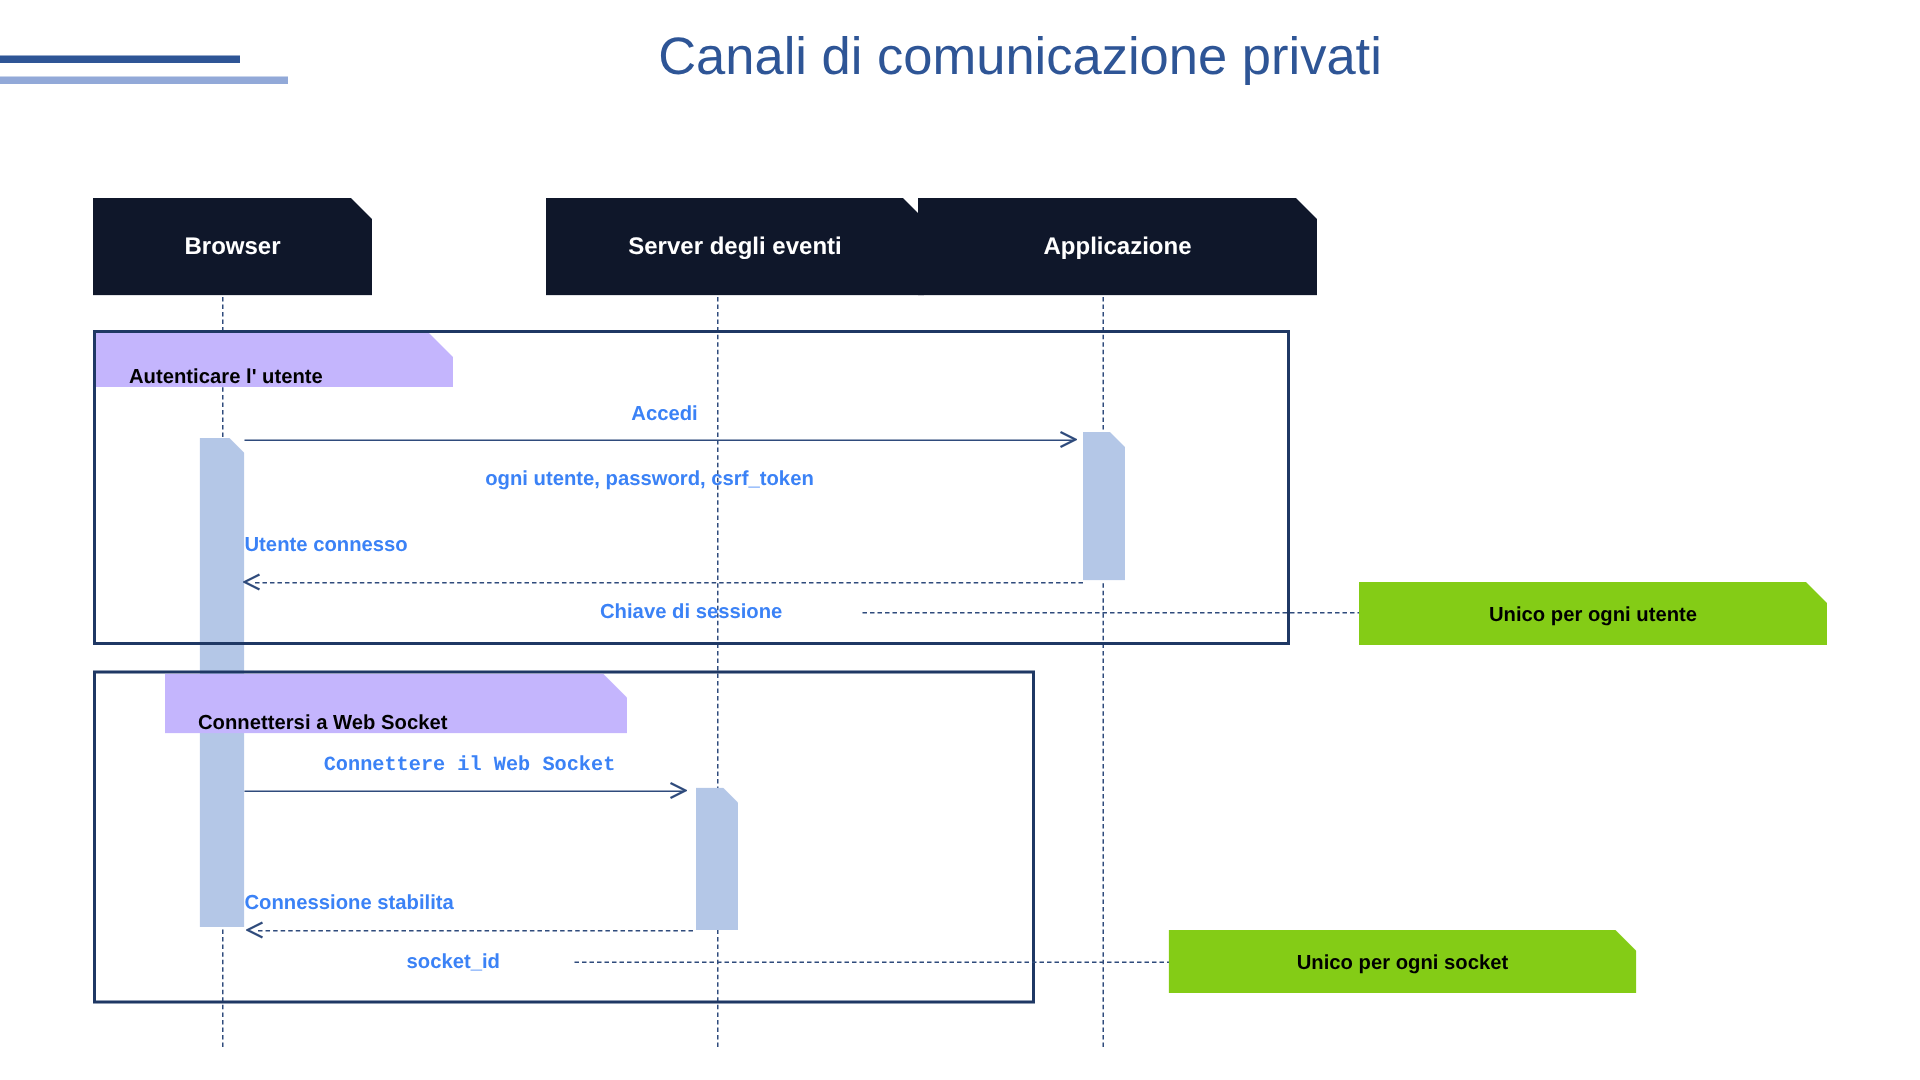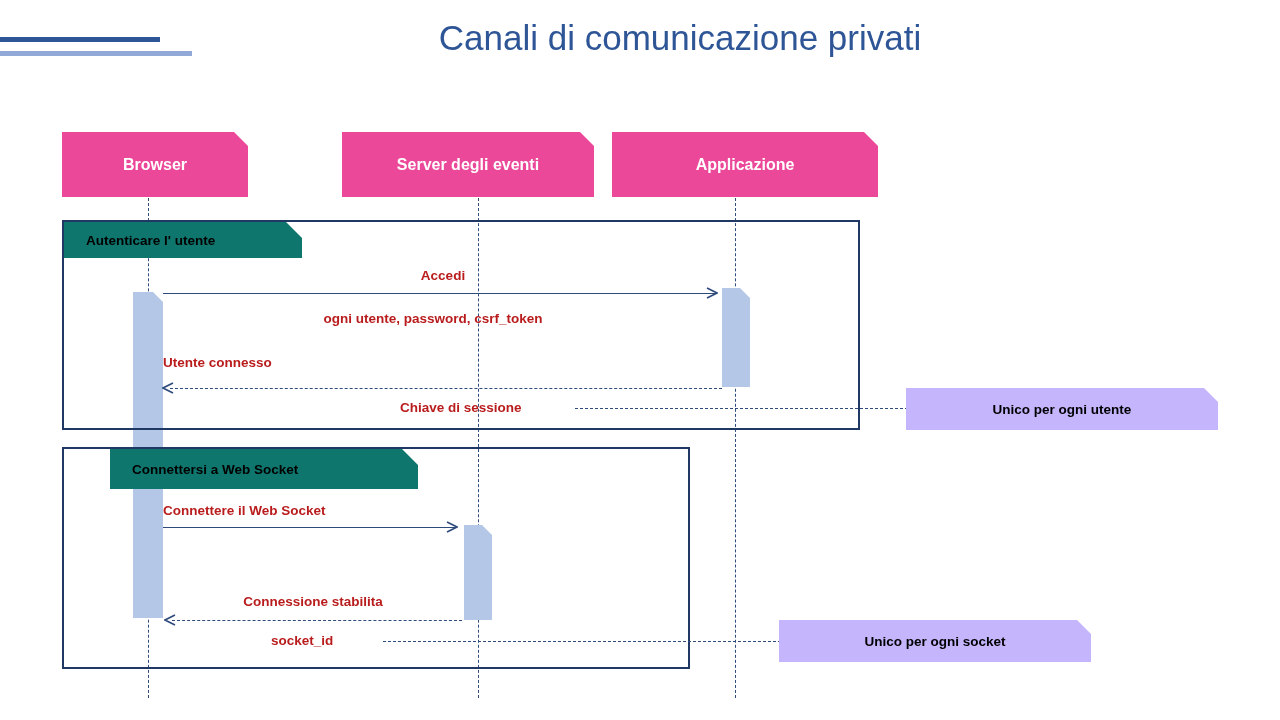--- a/index.html
+++ b/index.html
@@ -39,21 +39,21 @@
     font-size: 35px;
     font-weight: normal;
     color: #2E5596;
     letter-spacing: 0px;
     white-space: nowrap;
   }
 
   
   .participant {
     position: absolute;
-    background: #ec4899;
+    background: #0f172a;
     color: #ffffff;
     font-size: 16px;
     font-weight: bold;
     display: flex;
     align-items: center;
     justify-content: center;
     text-align: center;
     line-height: 1.25;
     clip-path: polygon(0 0, calc(100% - 14px) 0, 100% 14px, 100% 100%, 0 100%);
     padding: 0 6px;
@@ -76,37 +76,37 @@
 
   
   .fragment {
     position: absolute;
     border: 2.5px solid #1F3864;
     background: transparent;
     box-sizing: border-box;
   }
   .fragment-label {
     position: absolute;
-    background: #0f766e;
+    background: #c4b5fd;
     color: #000000;
     font-size: 13.5px;
     font-weight: bold;
     display: flex;
-    align-items: center;
+    align-items: flex-end;
     padding-left: 22px;
     box-sizing: border-box;
     clip-path: polygon(0 0, calc(100% - 16px) 0, 100% 16px, 100% 100%, 0 100%);
   }
 
   
   .msg-label {
     position: absolute;
     font-size: 13.5px;
     font-weight: bold;
-    color: #b91c1c;
+    color: #3b82f6;
     white-space: nowrap;
   }
   .msg-line-solid {
     position: absolute;
     height: 0;
     border-top: 1.6px solid #2F4B7C;
   }
   .msg-line-dashed {
     position: absolute;
     height: 0;
@@ -118,21 +118,21 @@
     border-top: 1.4px dashed #2F4B7C;
   }
   .arrow-right, .arrow-left {
     position: absolute;
     width: 12px; height: 12px;
   }
 
   
   .note {
     position: absolute;
-    background: #c4b5fd;
+    background: #84cc16;
     color: #000000;
     font-size: 13.5px;
     font-weight: bold;
     display: flex;
     align-items: center;
     justify-content: center;
     text-align: center;
     clip-path: polygon(0 0, calc(100% - 14px) 0, 100% 14px, 100% 100%, 0 100%);
     box-sizing: border-box;
   }
@@ -147,21 +147,21 @@
 
   <div class="slide-title">Canali di comunicazione privati</div>
 
   <div class="lifeline" style="left:148px; top:198px; height:500px;"></div>
   <div class="lifeline" style="left:478px; top:198px; height:500px;"></div>
   <div class="lifeline" style="left:735px; top:198px; height:500px;"></div>
 
   <div class="participant" style="left:62px; top:132px; width:186px; height:65px;">
     <span>Browser</span>
   </div>
-  <div class="participant" style="left:342px; top:132px; width:252px; height:65px;align-items:center;">
+  <div class="participant" style="left:364px; top:132px; width:252px; height:65px;align-items:center;">
     <span>Server degli eventi</span>
   </div>
   <div class="participant" style="left:612px; top:132px; width:266px; height:65px;">
     <span>Applicazione</span>
   </div>
 
   <div class="activation" style="left:133px; top:292px; width:30px; height:326px;"></div>
   <div class="activation" style="left:722px; top:288px; width:28px; height:99px;"></div>
   <div class="activation" style="left:464px; top:525px; width:28px; height:95px;"></div>
 
@@ -189,27 +189,27 @@
 
   <div class="note" style="left:906px; top:388px; width:312px; height:42px;">
     <span>Unico per ogni utente</span>
   </div>
 
   <div class="fragment" style="left:62px; top:447px; width:628px; height:222px;"></div>
   <div class="fragment-label" style="left:64px; top:449px; width:308px; height:40px;margin-left:46px;">
     <span>Connettersi a Web Socket</span>
   </div>
 
-  <div class="msg-label" style="left:163px; top:503px; width:300px; text-align:left;">Connettere il Web Socket</div>
+  <div class="msg-label" style="left:163px; top:503px; width:300px; text-align:center;font-family:Liberation Mono, monospace;">Connettere il Web Socket</div>
   <div class="msg-line-solid" style="left:163px; top:527px; width:293px;"></div>
   <svg class="arrow-right" style="left:446px; top:521px;" viewBox="0 0 12 12">
     <path d="M1 1 L11 6 L1 11" fill="none" stroke="#2F4B7C" stroke-width="1.6"></path>
   </svg>
 
-  <div class="msg-label" style="left:163px; top:594px; width:300px; text-align:center;">Connessione stabilita</div>
+  <div class="msg-label" style="left:163px; top:594px; width:300px; text-align:left;">Connessione stabilita</div>
   <div class="msg-line-dashed" style="left:172px; top:620px; width:290px;"></div>
   <svg class="arrow-left" style="left:164px; top:614px;" viewBox="0 0 12 12">
     <path d="M11 1 L1 6 L11 11" fill="none" stroke="#2F4B7C" stroke-width="1.6"></path>
   </svg>
 
   <div class="msg-label" style="left:271px; top:633px;">socket_id</div>
   <div class="msg-line-dotted" style="left:383px; top:641px; width:398px;"></div>
 
   <div class="note" style="left:779px; top:620px; width:312px; height:42px;">
     <span>Unico per ogni socket</span>

